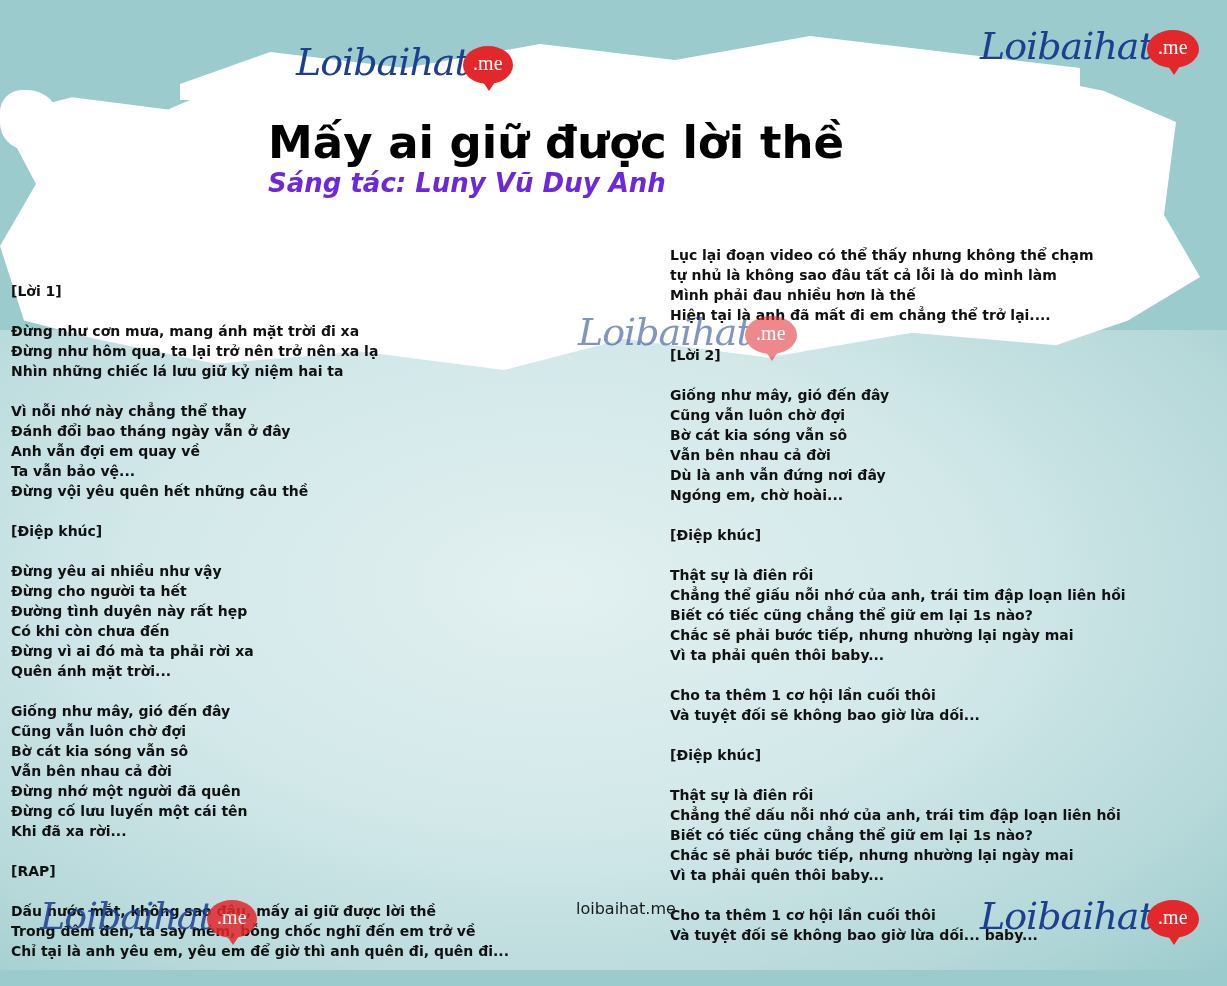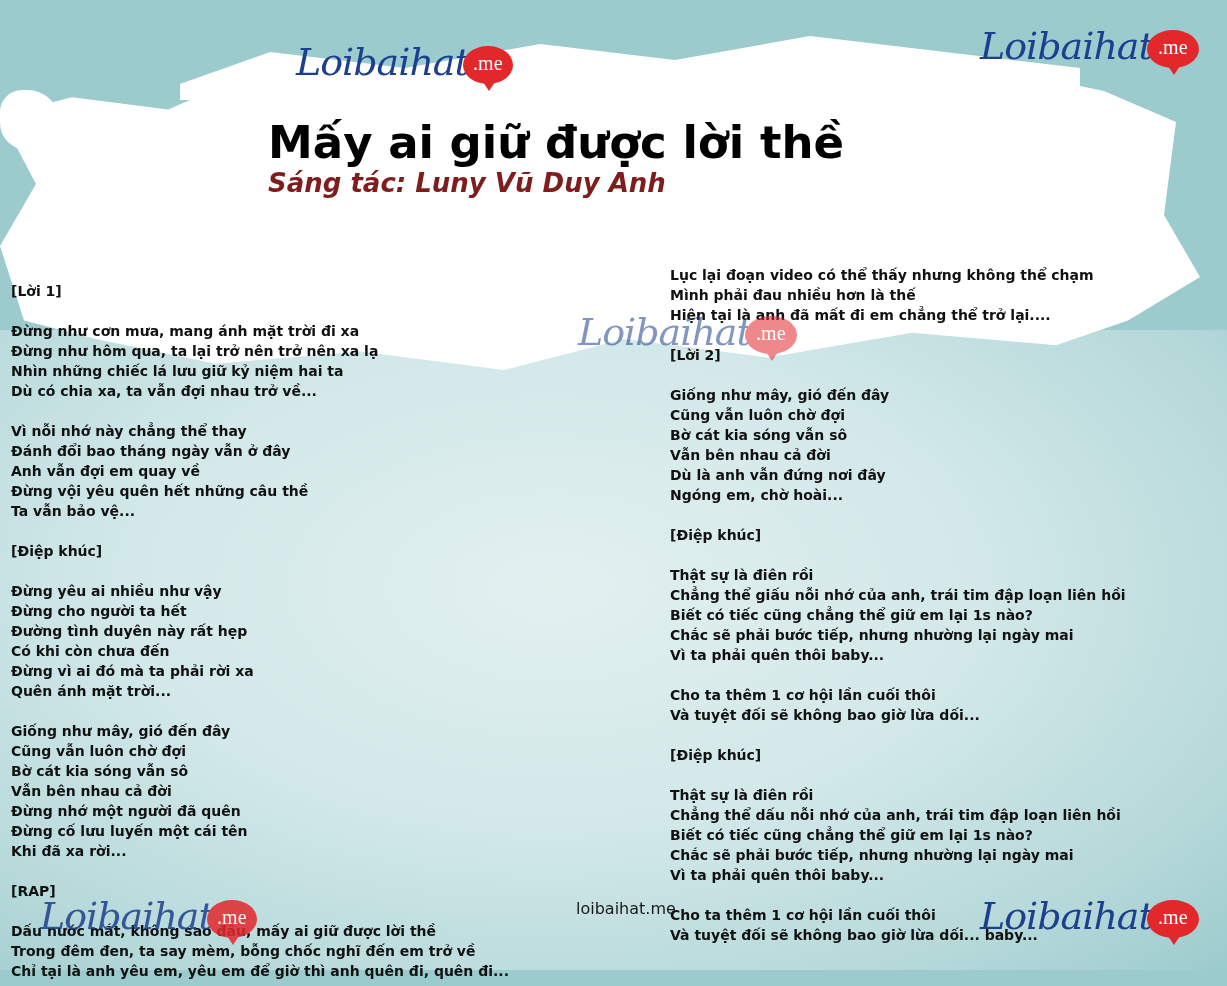--- a/index.html
+++ b/index.html
@@ -60,29 +60,29 @@
     .logo-bottom-right { left: 980px; top: 894px; }
     .logo-bottom-right .script { font-size: 38px; }
     .logo-bottom-right .bubble { width: 52px; height: 38px; line-height: 34px; font-size: 20px; margin-left: -6px; margin-top: 2px; }
 
     .title {
       position: absolute; left: 268px; top: 116px;
       font-size: 45px; font-weight: bold; color: #000; margin: 0;
     }
     .subtitle {
       position: absolute; left: 268px; top: 168px;
-      font-size: 26px; font-weight: bold; font-style: italic; color: #7f1d1d; margin: 0;
+      font-size: 26px; font-weight: bold; font-style: italic; color: #6d28d9; margin: 0;
     }
 
     .col {
       position: absolute; font-size: 14px; font-weight: bold; color: #111;
       line-height: 20px;
     }
     .col-left { left: 11px; top: 245px; margin-top: 36px; }
-    .col-right { left: 670px; top: 245px; margin-top: 20px; }
+    .col-right { left: 670px; top: 245px; }
     .line { white-space: pre; height: 20px; }
 
     .watermark {
       position: absolute; left: 576px; top: 899px;
       font-size: 16px; color: #1a1a1a;
       font-family: "DejaVu Sans", sans-serif;
     }
   </style>
 </head>
 <body>
@@ -106,27 +106,26 @@
 
 <h1 class="title">Mấy ai giữ được lời thề</h1>
 <h2 class="subtitle">Sáng tác: Luny Vũ Duy Anh</h2>
 
 <div class="col col-left" id="col-left">
     <div class="line">[Lời 1]</div>
     <div class="line"></div>
     <div class="line">Đừng như cơn mưa, mang ánh mặt trời đi xa</div>
     <div class="line">Đừng như hôm qua, ta lại trở nên trở nên xa lạ</div>
     <div class="line">Nhìn những chiếc lá lưu giữ kỷ niệm hai ta</div>
-    <div class="line">Dù có chia xa, ta vẫn đợi nhau trở về...</div>
     <div class="line"></div>
     <div class="line">Vì nỗi nhớ này chẳng thể thay</div>
     <div class="line">Đánh đổi bao tháng ngày vẫn ở đây</div>
     <div class="line">Anh vẫn đợi em quay về</div>
+    <div class="line">Ta vẫn bảo vệ...</div>
     <div class="line">Đừng vội yêu quên hết những câu thề</div>
-    <div class="line">Ta vẫn bảo vệ...</div>
     <div class="line"></div>
     <div class="line">[Điệp khúc]</div>
     <div class="line"></div>
     <div class="line">Đừng yêu ai nhiều như vậy</div>
     <div class="line">Đừng cho người ta hết</div>
     <div class="line">Đường tình duyên này rất hẹp</div>
     <div class="line">Có khi còn chưa đến</div>
     <div class="line">Đừng vì ai đó mà ta phải rời xa</div>
     <div class="line">Quên ánh mặt trời...</div>
     <div class="line"></div>
@@ -139,20 +138,21 @@
     <div class="line">Khi đã xa rời...</div>
     <div class="line"></div>
     <div class="line">[RAP]</div>
     <div class="line"></div>
     <div class="line">Dấu nước mắt, không sao đâu, mấy ai giữ được lời thề</div>
     <div class="line">Trong đêm đen, ta say mèm, bỗng chốc nghĩ đến em trở về</div>
     <div class="line">Chỉ tại là anh yêu em, yêu em để giờ thì anh quên đi, quên đi...</div>
   </div>
 <div class="col col-right" id="col-right">
     <div class="line">Lục lại đoạn video có thể thấy nhưng không thể chạm</div>
+    <div class="line">tự nhủ là không sao đâu tất cả lỗi là do mình làm</div>
     <div class="line">Mình phải đau nhiều hơn là thế</div>
     <div class="line">Hiện tại là anh đã mất đi em chẳng thể trở lại....</div>
     <div class="line"></div>
     <div class="line">[Lời 2]</div>
     <div class="line"></div>
     <div class="line">Giống như mây, gió đến đây</div>
     <div class="line">Cũng vẫn luôn chờ đợi</div>
     <div class="line">Bờ cát kia sóng vẫn sô</div>
     <div class="line">Vẫn bên nhau cả đời</div>
     <div class="line">Dù là anh vẫn đứng nơi đây</div>

